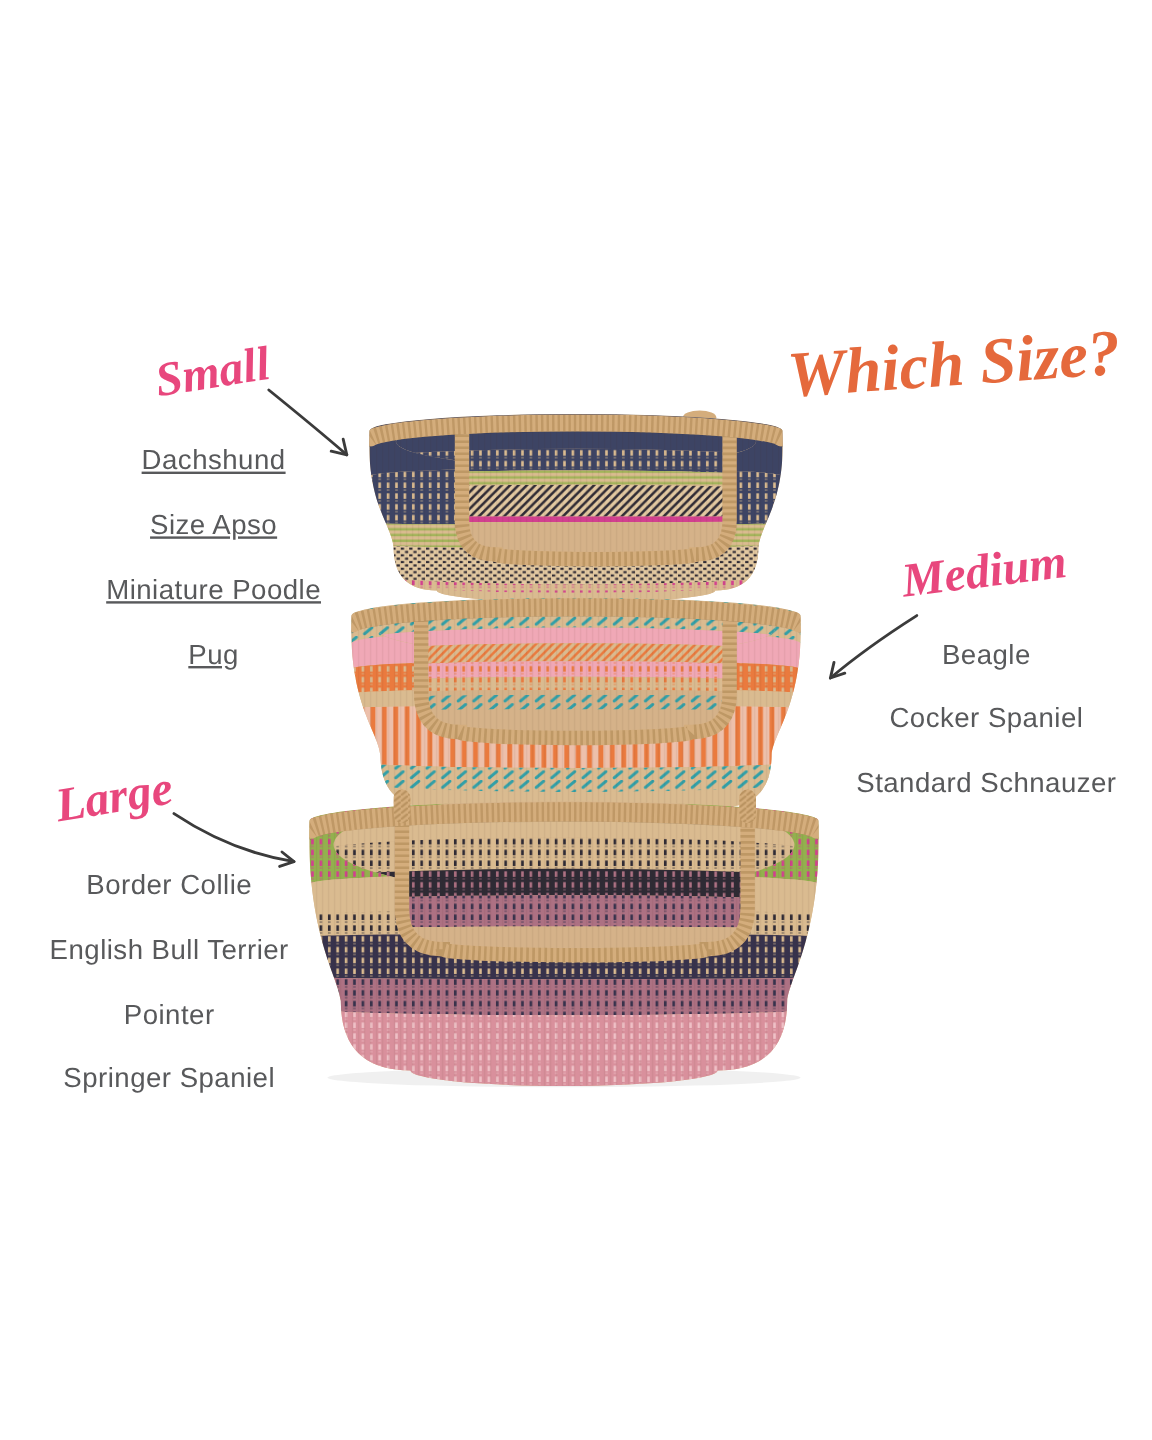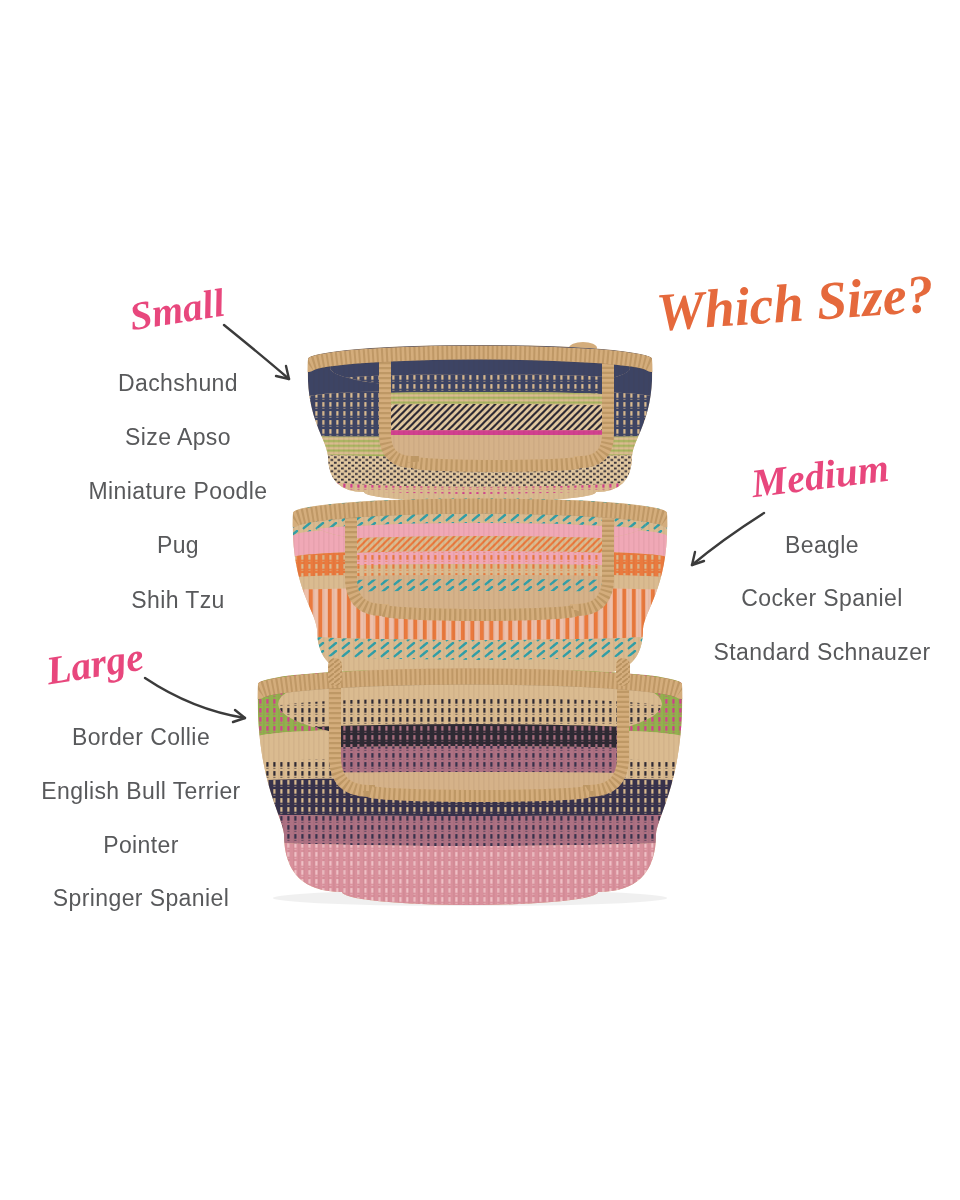--- a/index.html
+++ b/index.html
@@ -4,21 +4,21 @@
 <style>
   html,body{margin:0;padding:0;background:#fff;}
   #page{position:relative;width:960px;height:1200px;overflow:hidden;background:#fff;font-family:"Liberation Sans",sans-serif;}
   .script{font-family:"Liberation Serif",serif;font-style:italic;font-weight:700;position:absolute;text-align:center;}
   #title{left:645px;top:272px;width:300px;font-size:54px;color:var(--title_orange);transform:rotate(-4deg);}
   .grp-label{font-size:40px;color:var(--label_pink);}
   #lbl-small{left:107px;top:286px;width:140px;transform:rotate(-9deg);}
   #lbl-medium{left:740px;top:452px;width:160px;transform:rotate(-7deg);}
   #lbl-large{left:35px;top:640px;width:120px;transform:rotate(-9deg);}
   .breed{position:absolute;width:330px;text-align:center;font-size:23px;line-height:25px;color:var(--breed_text);letter-spacing:.4px;}
-  .col-a{left:13px;}
+  .col-a{left:13px;text-decoration:underline;}
   .col-b{left:657px;}
   .col-c{left:-24px;}
   .arrow path{stroke:var(--arrow);stroke-width:2.4;fill:none;stroke-linecap:round;stroke-linejoin:round;}
   .arrow{position:absolute;}
   #basket-stack{position:absolute;left:250px;top:338px;}
 </style>
 </head>
 <body>
 
 <div id="page">
@@ -26,21 +26,20 @@
 
   <div id="lbl-small" class="script grp-label">Small</div>
   <svg class="arrow" style="left:215px;top:315px" width="90" height="80">
     <path d="M 9 10 C 30 27 52 45 74 64"></path>
     <path d="M 61 61 L 74 64 L 71 51"></path>
   </svg>
   <div class="breed col-a" style="top:371px">Dachshund</div>
   <div class="breed col-a" style="top:425px">Size Apso</div>
   <div class="breed col-a" style="top:533px">Pug</div>
   <div class="breed col-a" style="top:479px">Miniature Poodle</div>
-  <div class="breed col-a" style="top:588px">Shih Tzu</div>
 
   <div id="lbl-medium" class="script grp-label">Medium</div>
   <svg class="arrow" style="left:680px;top:505px" width="95" height="75">
     <path d="M 84 8 C 62 22 38 38 12 60"></path>
     <path d="M 24 56 L 12 60 L 15 47"></path>
   </svg>
   <div class="breed col-b" style="top:533px">Beagle</div>
   <div class="breed col-b" style="top:586px">Cocker Spaniel</div>
   <div class="breed col-b" style="top:640px">Standard Schnauzer</div>
 

